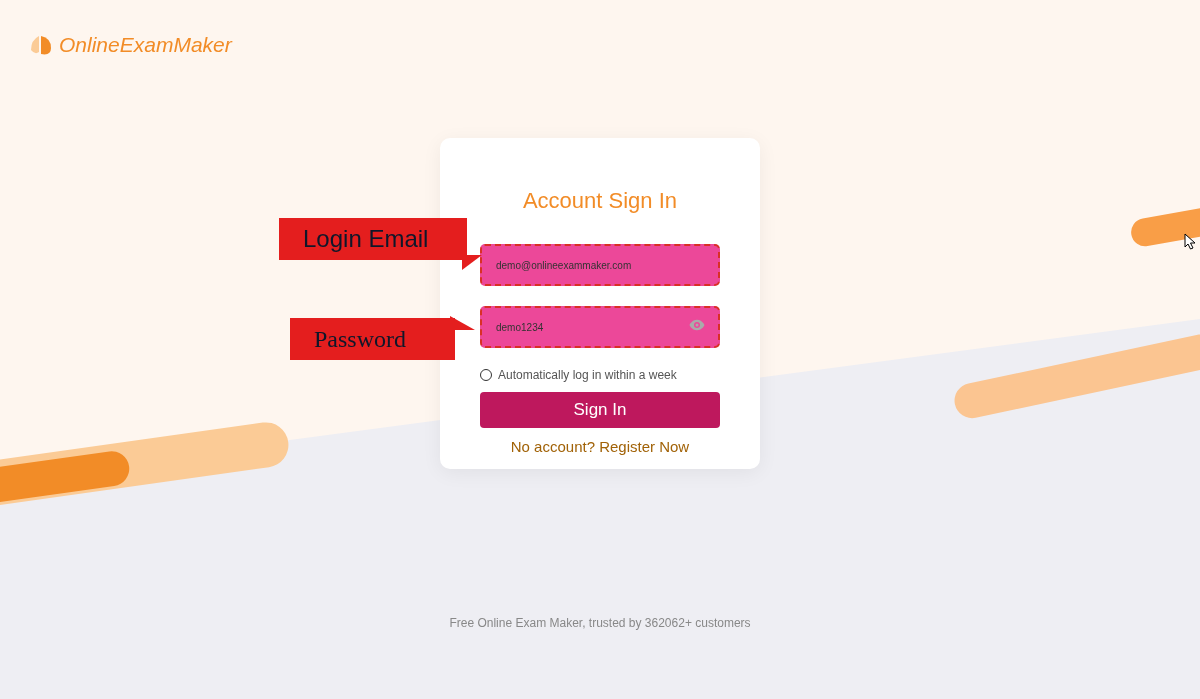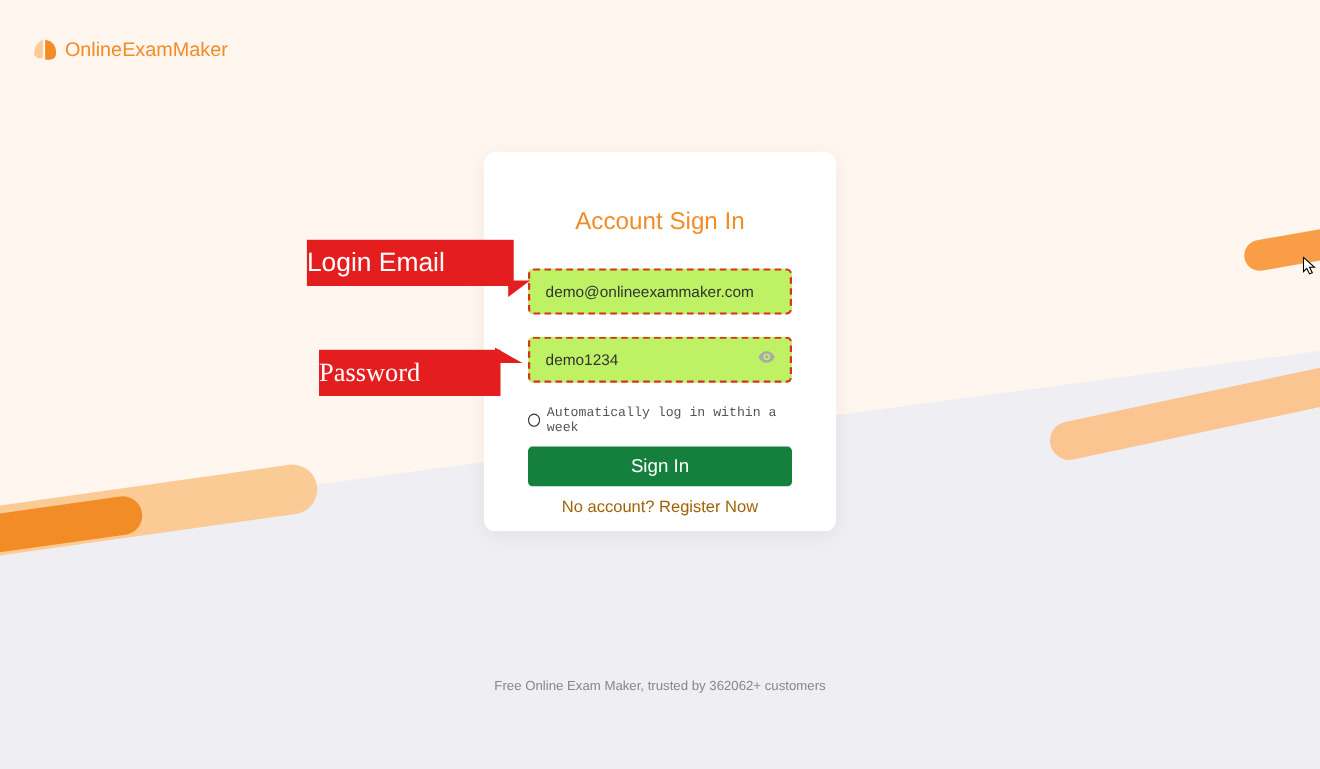--- a/index.html
+++ b/index.html
@@ -79,23 +79,24 @@
       display: flex;
       align-items: center;
       gap: 4px;
       z-index: 10;
     }
     .logo-icon {
       width: 30px;
       height: 30px;
     }
     .logo-text {
-      font-size: 18px;
+      font-size: 21px;
       color: #f28c27;
       font-weight: 500;
+      font-style: italic;
     }
     
     .card {
       position: absolute;
       top: 138px;
       left: 50%;
       transform: translateX(-50%);
       width: 320px;
       background: #ffffff;
       border-radius: 10px;
@@ -112,56 +113,55 @@
     }
     .input-wrap {
       position: relative;
       margin-bottom: 20px;
     }
     .dashed-input {
       width: 100%;
       height: 42px;
       border: 2px dashed #d93025;
       border-radius: 5px;
-      background: #bef264;
+      background: #ec4899;
       padding: 0 14px;
-      font-size: 14px;
+      font-size: 10px;
       color: #333;
       outline: none;
     }
     .eye-icon {
       position: absolute;
       right: 14px;
       top: 50%;
       transform: translateY(-50%);
       color: #999;
       cursor: pointer;
     }
     .checkbox-row {
       display: flex;
       align-items: center;
       gap: 6px;
       margin-bottom: 10px;
-      font-family: Liberation Mono, monospace;
     }
     .checkbox-circle {
       width: 12px;
       height: 12px;
       border: 1.5px solid #333;
       border-radius: 50%;
       cursor: pointer;
     }
     .checkbox-label {
       font-size: 12px;
       color: #555;
     }
     .signin-btn {
       width: 100%;
       height: 36px;
-      background: #15803d;
+      background: #be185d;
       border: none;
       border-radius: 4px;
       color: #fff;
       font-size: 17px;
       cursor: pointer;
       margin-bottom: 10px;
     }
     .forgot-link {
       display: block;
       text-align: center;
@@ -174,23 +174,23 @@
       display: block;
       text-align: center;
       font-size: 15px;
       color: #a16207;
       cursor: pointer;
     }
     
     .callout {
       position: absolute;
       background: #e41e1e;
-      color: #ffffff;
+      color: #0f172a;
       font-size: 24px;
-      padding: 6px 0;
+      padding: 6px 24px;
       z-index: 20;
     }
     .callout-email {
       top: 218px;
       left: 279px;
       width: 188px;
       height: 42px;
       display: flex;
       align-items: center;
     }

